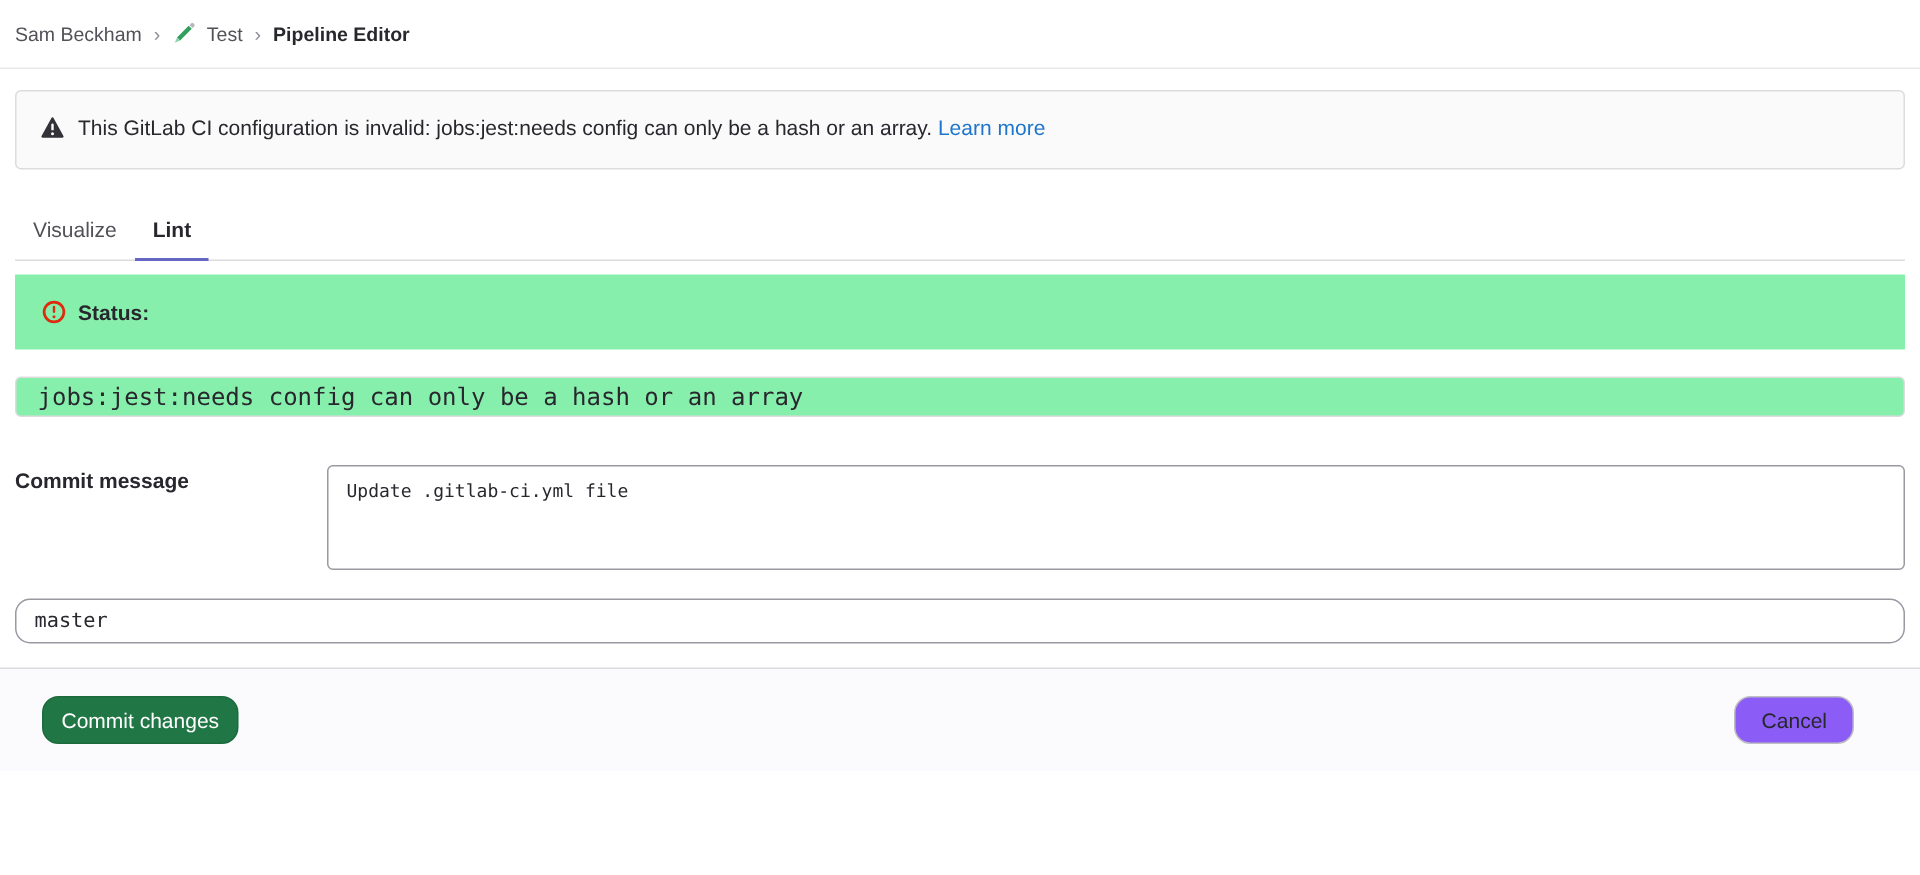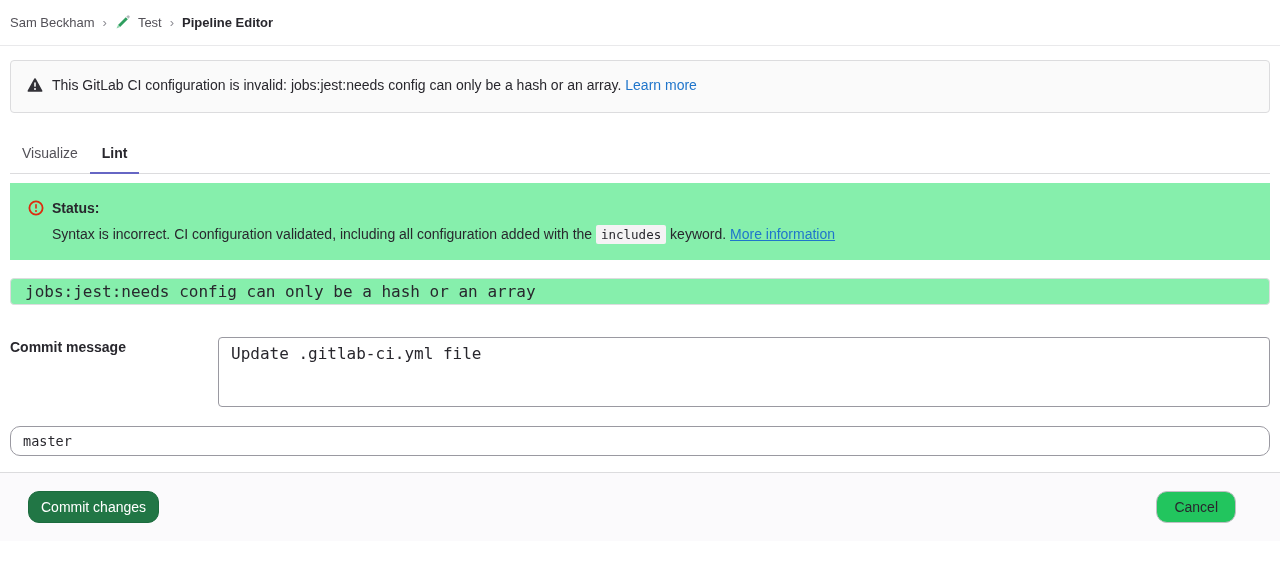--- a/index.html
+++ b/index.html
@@ -73,21 +73,21 @@
   
   .commit-form { margin-top: 32px; }
   .form-row { display: flex; align-items: flex-start; }
   .form-row + .form-row { margin-top: 19px; }
   .form-label { width: 208px; flex: 0 0 208px; font-size: 14px; font-weight: bold; color: #28272d; padding-top: 2px; }
   .commit-textarea {
     flex: 1; height: 70px; resize: none;
     border: 1px solid #9a99a1; border-radius: 4px;
     padding: 7px 12px;
     font-family: "DejaVu Sans Mono", "Liberation Mono", monospace;
-    font-size: 16px; line-height: 18px; color: #28272d;
+    font-size: 12px; line-height: 18px; color: #28272d;
     background: #fff; outline: none;
   }
   .branch-input {
     flex: 1; height: 30px;
     border: 1px solid #9a99a1; border-radius: 10px;
     padding: 0 12px;
     font-family: "DejaVu Sans Mono", "Liberation Mono", monospace;
     font-size: 13.5px; color: #28272d;
     background: #fff; outline: none;
   }
@@ -99,21 +99,21 @@
     padding: 18px 44px 18px 28px;
     display: flex; align-items: center; justify-content: space-between;
   }
   .btn { font-size: 14px; border-radius: 11px; height: 32px; cursor: pointer; font-family: inherit; }
   .btn-commit {
     background: #217645; color: #ffffff;
     border: 1px solid #1c6b3e;
     padding: 0 12px;
   }
   .btn-cancel {
-    background: #22c55e; color: #28272d;
+    background: #8b5cf6; color: #28272d;
     border: 1px solid #bfbfc3;
     padding: 0 17px;
   }
 </style>
 </head>
 <body>
 
 <nav class="breadcrumb-bar">
   <a class="crumb-link">Sam Beckham</a>
   <span class="crumb-sep">›</span>
@@ -154,26 +154,20 @@
     <div class="status-head">
       <span>
         <svg width="16" height="16" viewBox="0 0 16 16" style="display:block">
           <circle cx="8" cy="8" r="6.6" fill="none" stroke="#dd2b0e" stroke-width="1.8"></circle>
           <rect x="7.2" y="3.9" width="1.6" height="4.8" rx="0.8" fill="#dd2b0e"></rect>
           <circle cx="8" cy="11.1" r="1" fill="#dd2b0e"></circle>
         </svg>
       </span>
       <span>Status:</span>
     </div>
-    <div class="status-body">
-      <span>Syntax is incorrect. CI configuration validated, including all configuration added with the</span>
-      <span class="inline-code">includes</span>
-      <span>keyword.</span>
-      <a class="status-link">More information</a>
-    </div>
   </div>
 
   <div class="lint-output">jobs:jest:needs config can only be a hash or an array</div>
 
   <div class="commit-form">
     <div class="form-row">
       <label class="form-label">Commit message</label>
       <textarea class="commit-textarea" spellcheck="false" style="">Update .gitlab-ci.yml file</textarea>
     </div>
     <div class="form-row">

